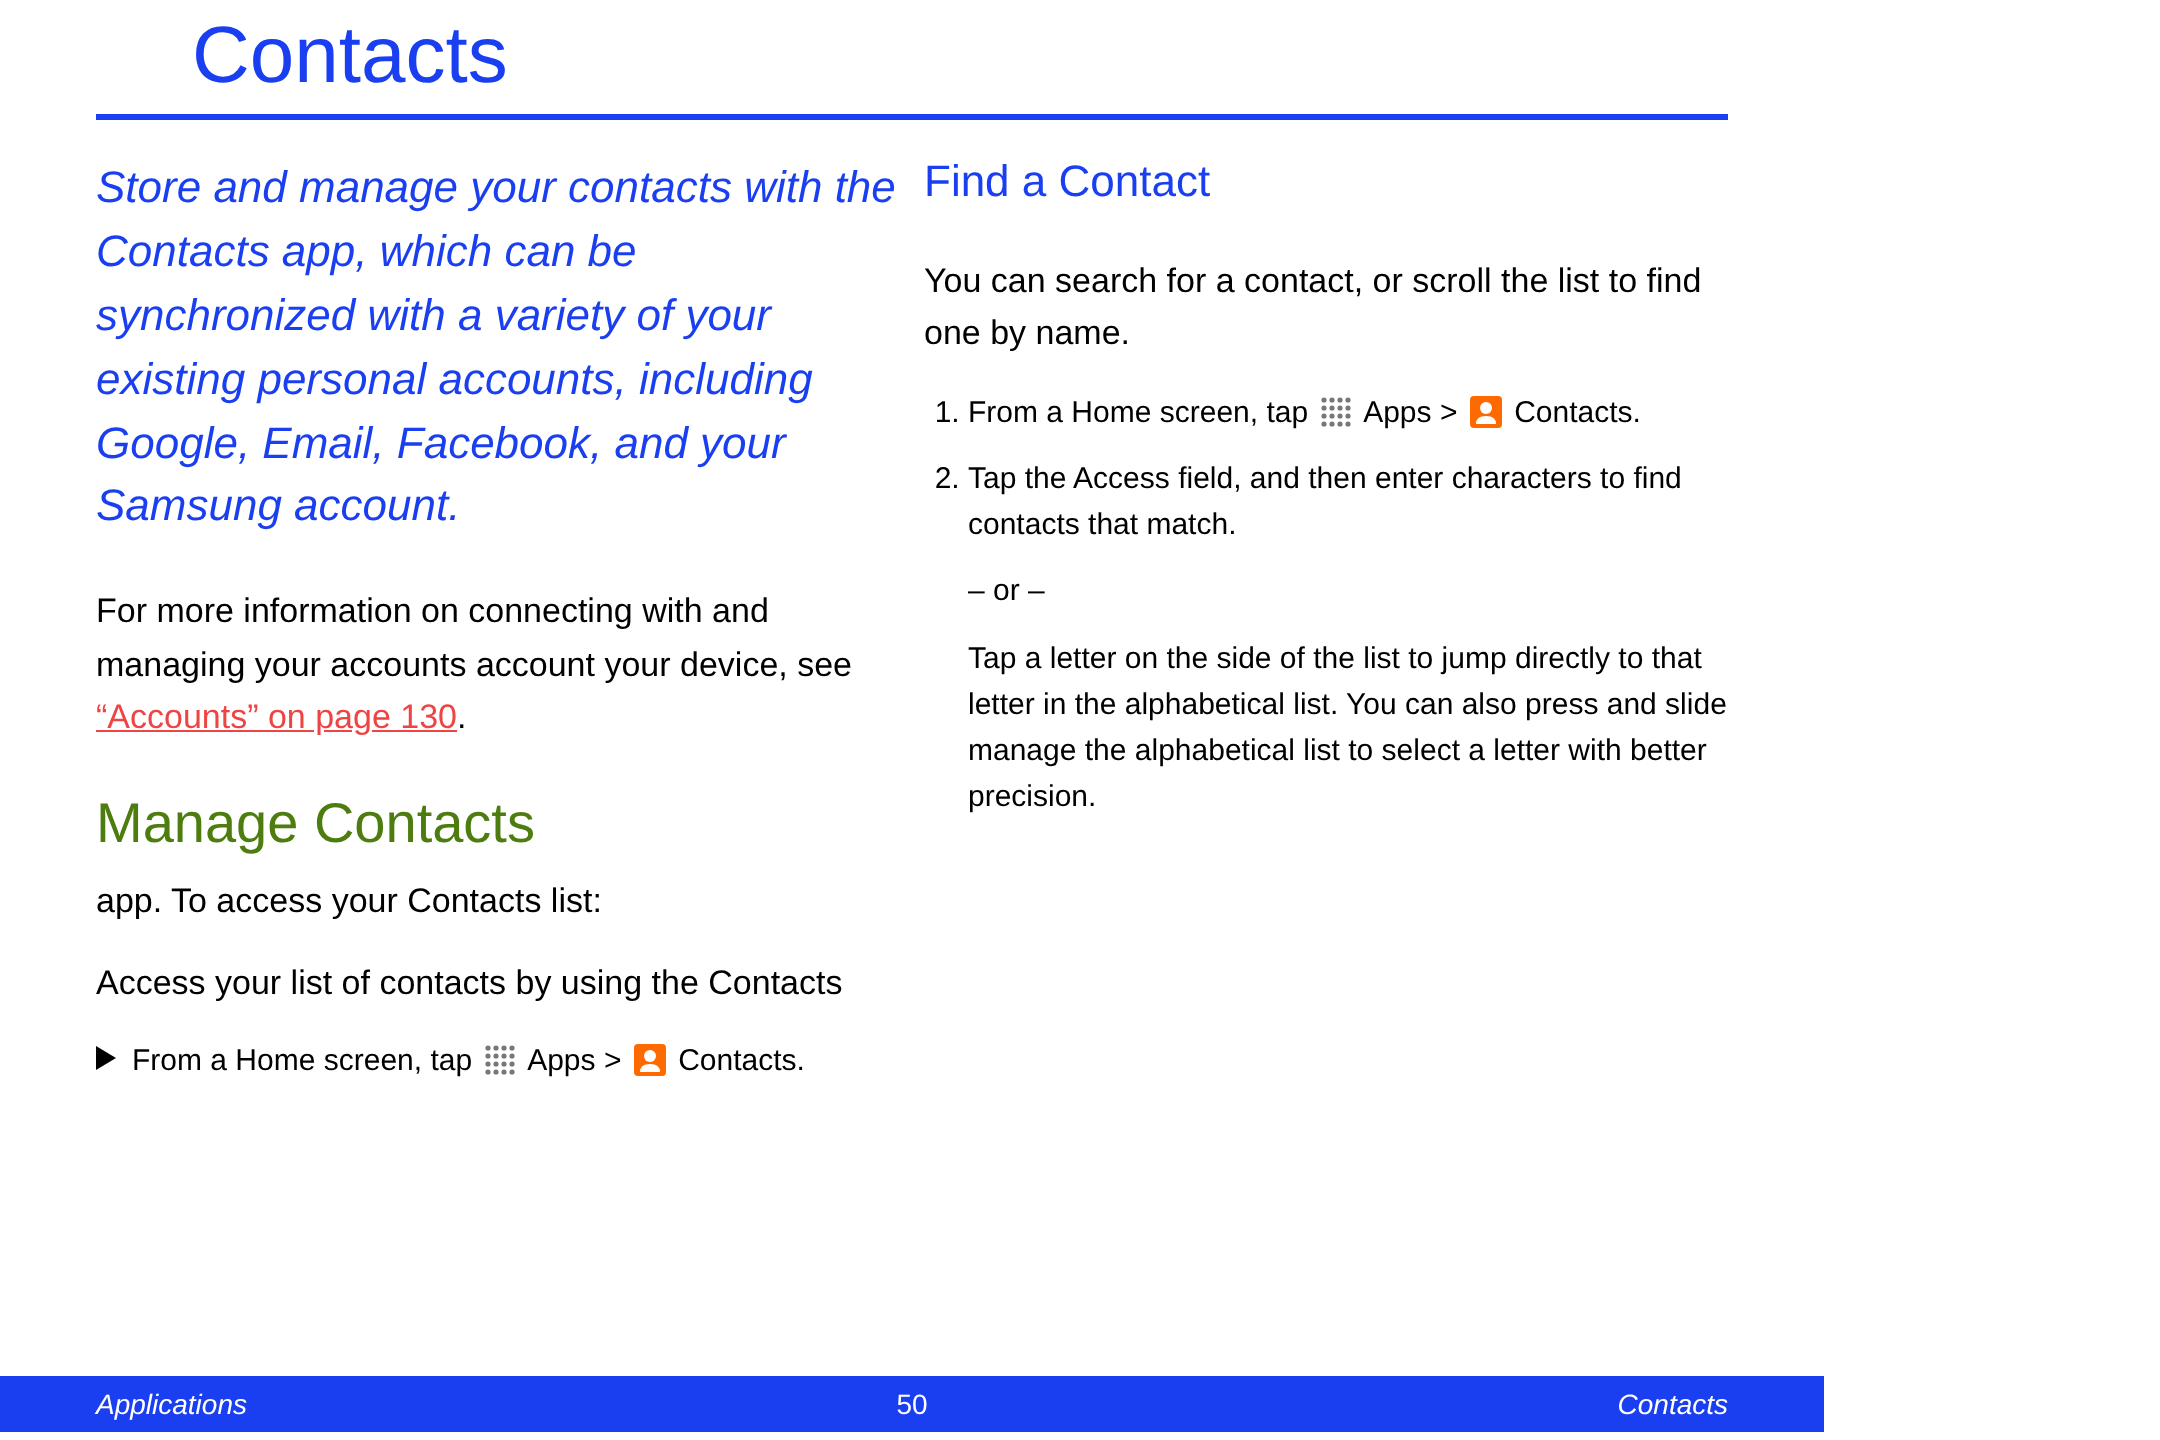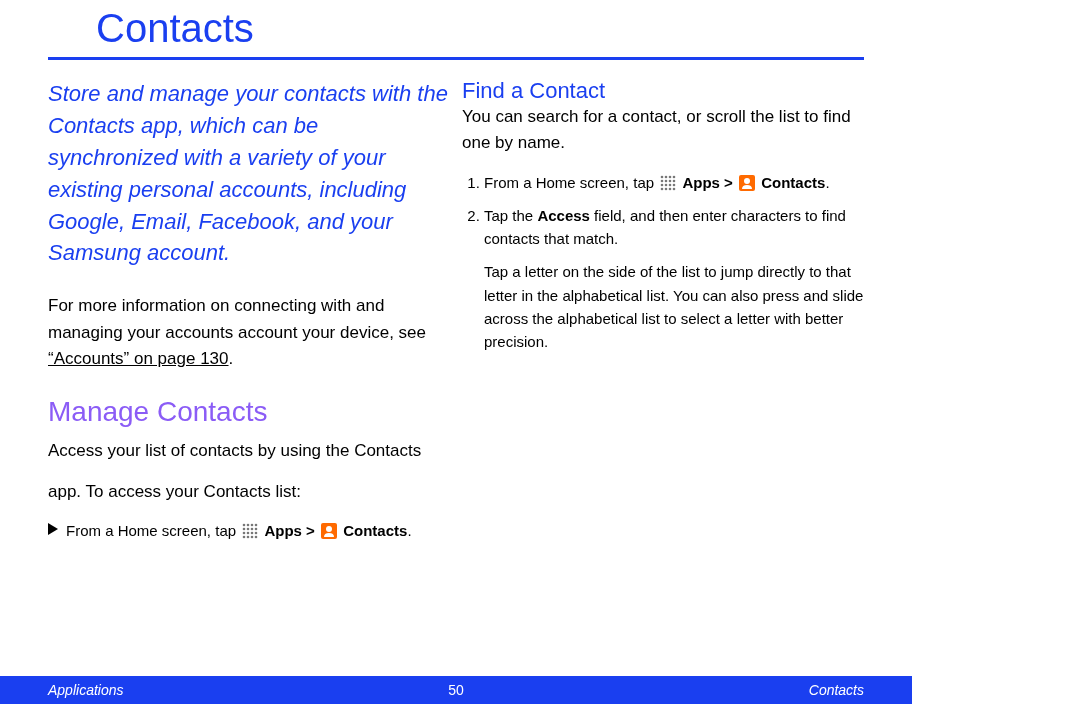--- a/index.html
+++ b/index.html
@@ -25,33 +25,33 @@
     margin-bottom: 24px;
   }
 
   .para {
     font-size: 17px;
     line-height: 1.55;
     margin-bottom: 14px;
     color: #000;
   }
 
-  .link { color: #000000; text-decoration: underline; cursor: pointer; }
+  .link { color: #ef4444; text-decoration: underline; cursor: pointer; }
 
   .h2 {
-    color: #8b5cf6;
+    color: #4d7c0f;
     font-size: 28px;
     font-weight: 400;
     margin: 24px 0 10px;
   }
   .h3 {
     color: #1a3ff0;
     font-size: 22px;
     font-weight: 400;
-    margin: 0 0 0;
+    margin: 0 0 24px;
   }
 
   .bullet-line {
     display: flex;
     align-items: flex-start;
     gap: 8px;
     font-size: 15px;
     line-height: 1.55;
     margin-top: 12px;
   }
@@ -74,25 +74,25 @@
   ol.steps li { margin-bottom: 10px; }
   .step-sub { margin: 10px 0 10px 0; }
 
   .apps-icon, .contacts-icon {
     display: inline-block;
     vertical-align: -3px;
     margin: 0 2px;
   }
   .apps-icon svg, .contacts-icon svg { display: block; }
 
-  b { font-weight: 700; }
+  b { font-weight: 400; }
 
   .footer {
     position: absolute;
-    left: 0; right: 0; bottom: 16px;
+    left: 0; right: 0; bottom: 4px;
     height: 28px;
     background: #1a3ff0;
     color: #fff;
     display: flex;
     align-items: center;
     font-size: 14px;
   }
   .footer .fl { flex: 1; padding-left: 48px; font-style: italic; }
   .footer .fc { flex: 0 0 auto; }
   .footer .fr { flex: 1; text-align: right; padding-right: 48px; font-style: italic; }
@@ -109,22 +109,22 @@
     <div class="col">
 
       <p class="intro">Store and manage your contacts with the Contacts app, which can be synchronized with a variety of your existing personal accounts, including Google, Email, Facebook, and your Samsung account.</p>
 
       <p class="para">
         <span>For more information on connecting with and managing your accounts account your device, see </span><span class="link">“Accounts” on page 130</span><span>.</span>
       </p>
 
       <h2 class="h2">Manage Contacts</h2>
 
+      <p class="para">app. To access your Contacts list:</p>
       <p class="para">Access your list of contacts by using the Contacts</p>
-      <p class="para">app. To access your Contacts list:</p>
 
       <div class="bullet-line">
         <span class="triangle"></span>
         <span>
           <span>From a Home screen, tap </span><span class="apps-icon"><svg width="16" height="16" viewBox="0 0 16 16">
                 <g fill="#777">
                   <circle cx="2" cy="2" r="1.3"></circle>
                   <circle cx="6" cy="2" r="1.3"></circle>
                   <circle cx="10" cy="2" r="1.3"></circle>
                   <circle cx="14" cy="2" r="1.3"></circle>
@@ -183,21 +183,22 @@
               </svg></span>
           <b>Apps</b><b> &gt; </b><span class="contacts-icon"><svg width="16" height="16" viewBox="0 0 16 16">
                 <rect x="0" y="0" width="16" height="16" rx="2" fill="#ff6a00"></rect>
                 <circle cx="8" cy="6" r="3" fill="#fff"></circle>
                 <path d="M3 14 Q3 10 8 10 Q13 10 13 14 Z" fill="#fff"></path>
               </svg></span>
           <b>Contacts</b><span>.</span>
         </li>
         <li>
           <span>Tap the </span><b>Access</b><span> field, and then enter characters to find contacts that match.</span>
-          <div class="step-sub">Tap a letter on the side of the list to jump directly to that letter in the alphabetical list. You can also press and slide across the alphabetical list to select a letter with better precision.</div>
+          <div class="step-sub">– or –</div>
+          <div class="step-sub">Tap a letter on the side of the list to jump directly to that letter in the alphabetical list. You can also press and slide manage the alphabetical list to select a letter with better precision.</div>
         </li>
       </ol>
 
     </div>
 
   </div>
 
   <div class="footer">
     <div class="fl">Applications</div>
     <div class="fc">50</div>

